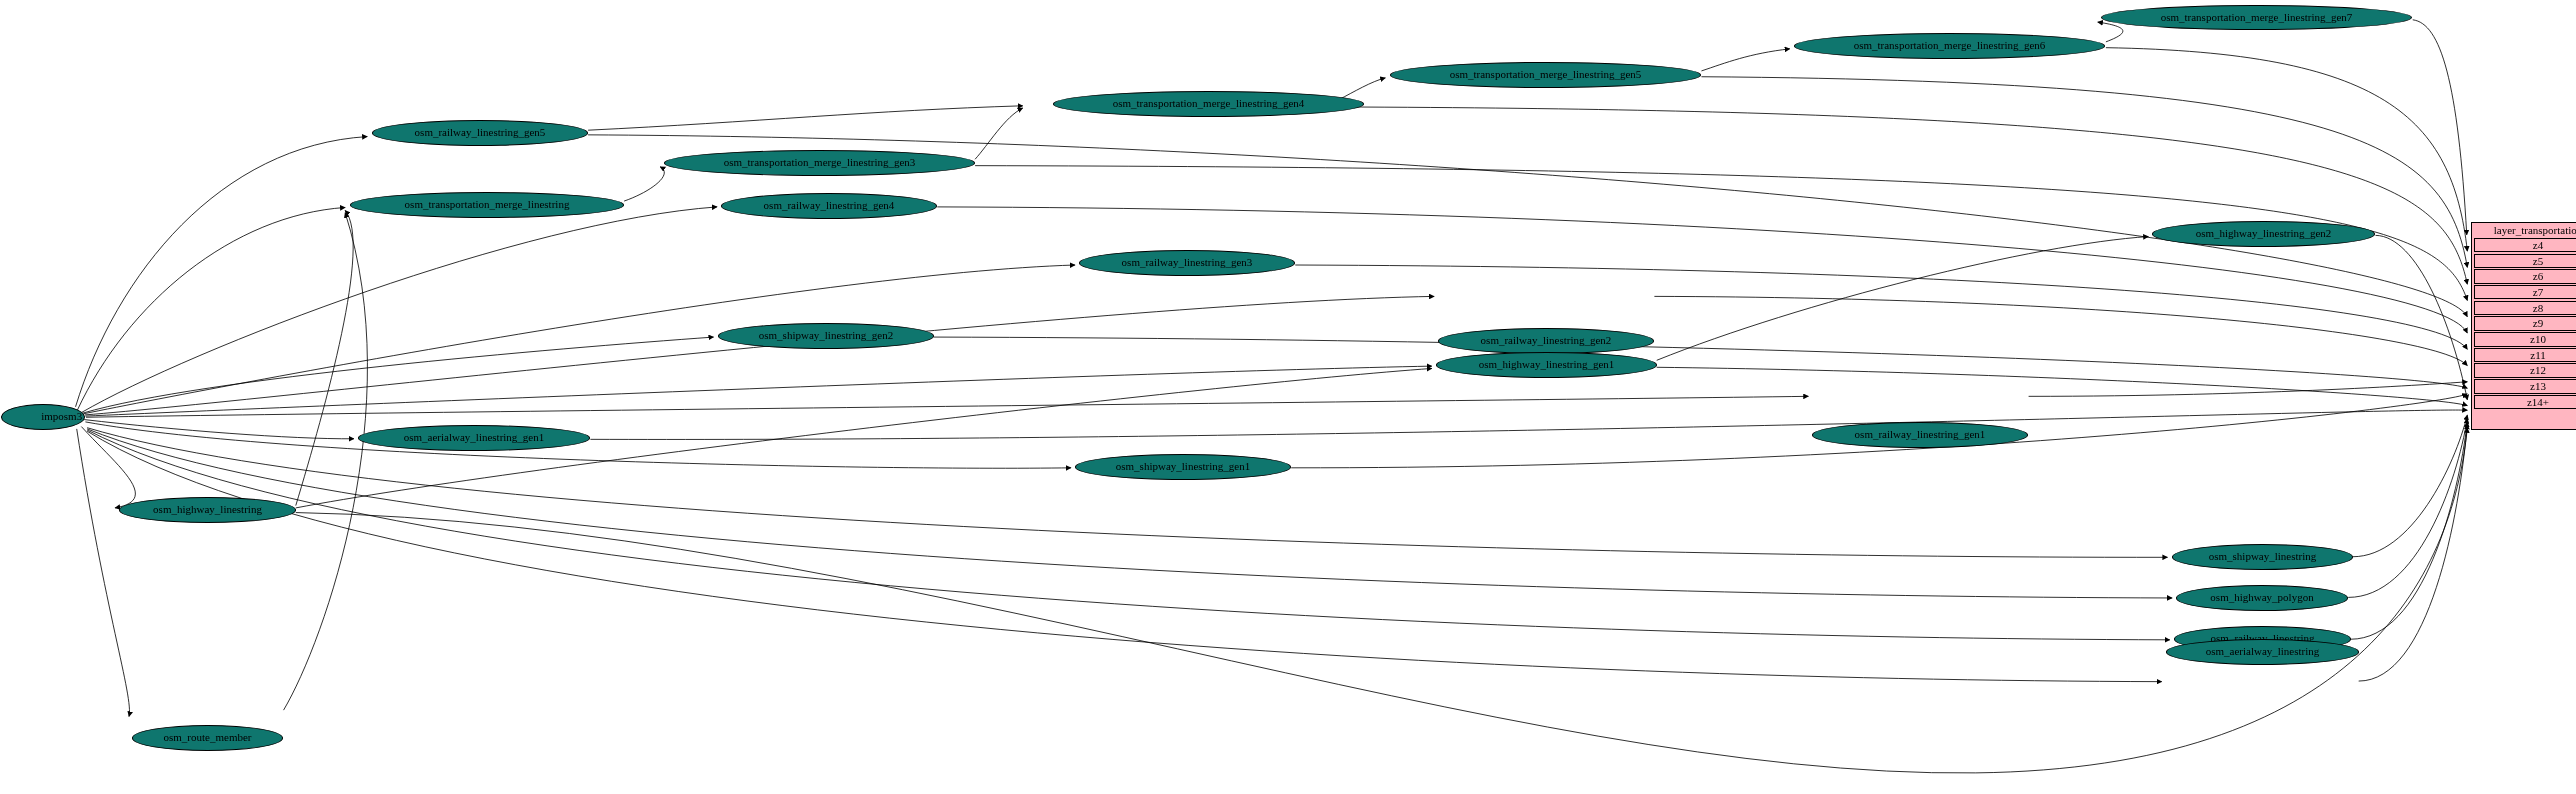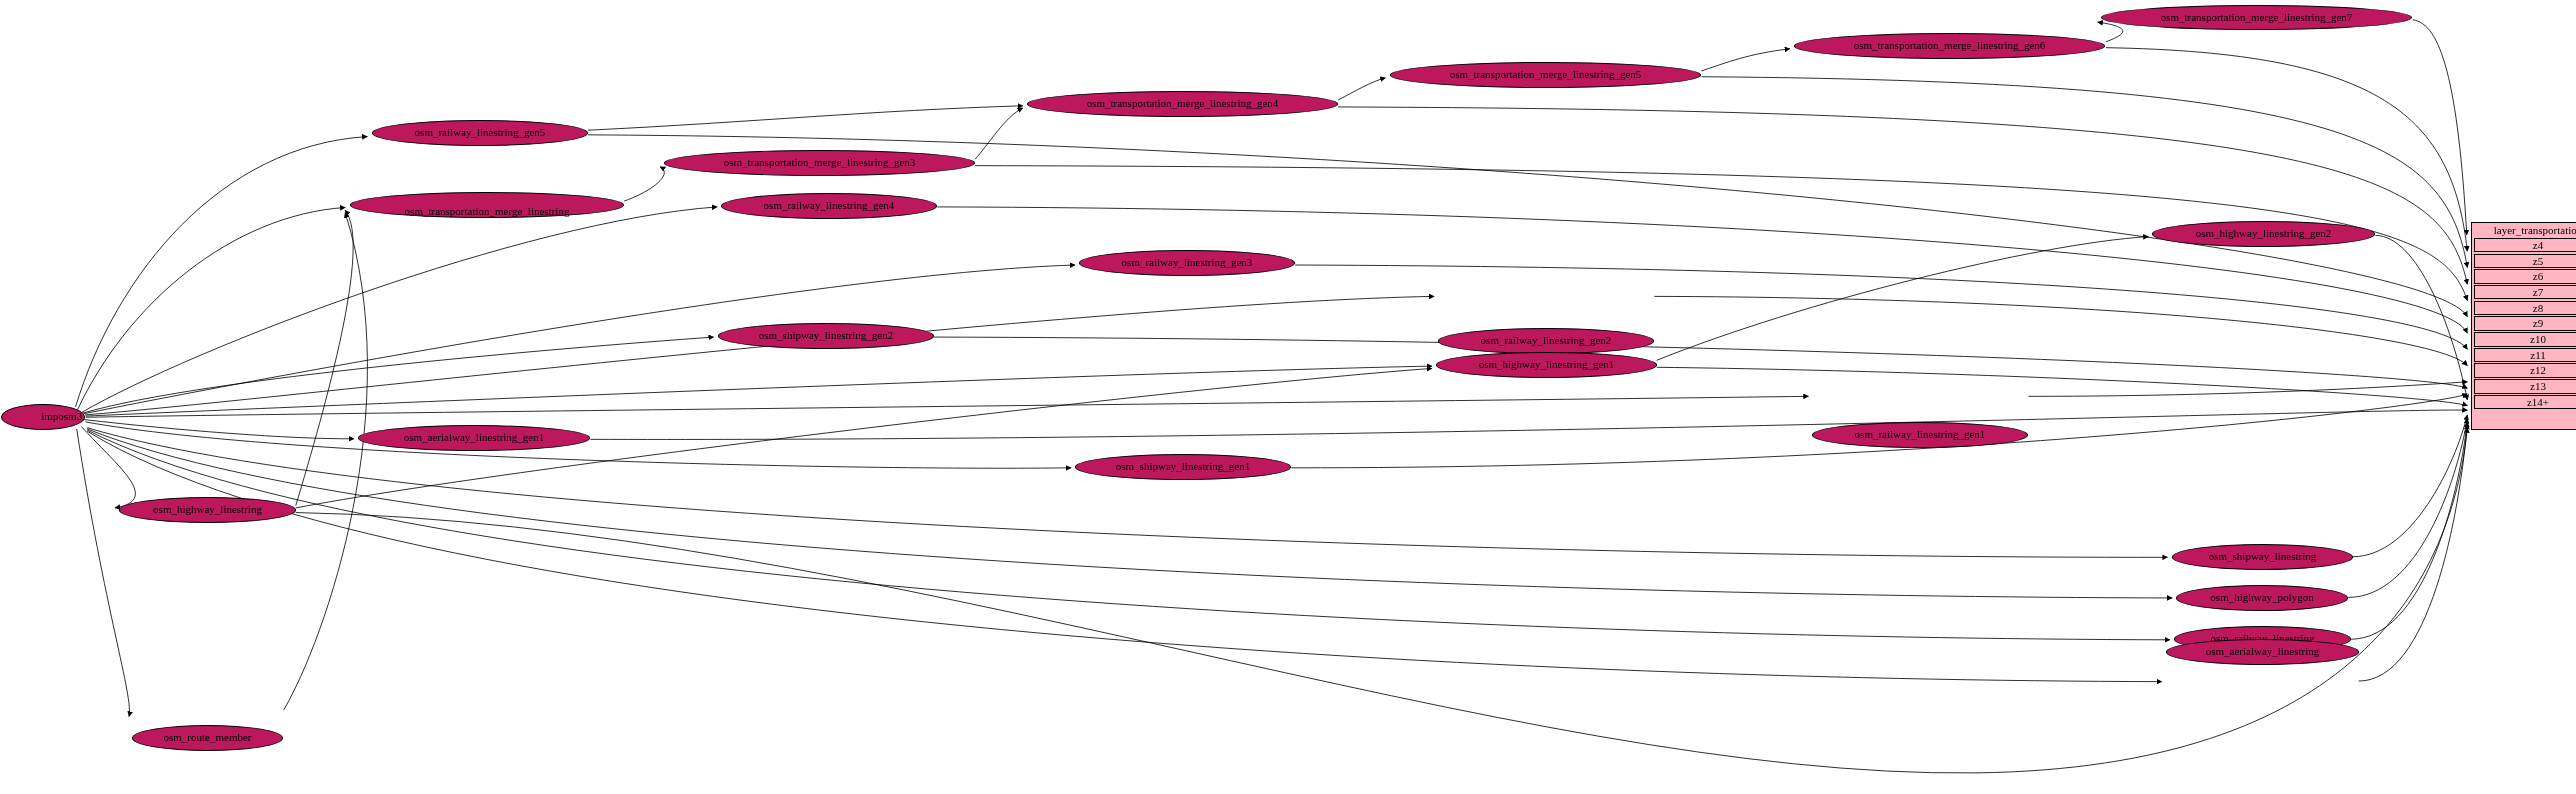--- a/index.html
+++ b/index.html
@@ -25,21 +25,21 @@
     height: 795px;
   }
   .node {
     position: absolute;
     box-sizing: border-box;
     display: flex;
     align-items: center;
     justify-content: center;
     border: 0.6px solid #000000;
     border-radius: 50%;
-    background: #be185d;
+    background: #0f766e;
     color: #000000;
     font-family: "Liberation Serif", serif;
     font-size: 11px;
     white-space: nowrap;
     line-height: 1;
   }
   .cluster {
     position: absolute;
     box-sizing: border-box;
     border: 0.6px solid #000000;
@@ -143,33 +143,33 @@
   </div>
 
   <div class="node" style="left:1794px; top:33px; width:311px; height:25.6px;">
     <span>osm_transportation_merge_linestring_gen6</span>
   </div>
 
   <div class="node" style="left:1390px; top:62px; width:311px; height:25.6px;">
     <span>osm_transportation_merge_linestring_gen5</span>
   </div>
 
-  <div class="node" style="left:1027px; top:91px; width:311px; height:25.6px;">
+  <div class="node" style="left:1053px; top:91px; width:311px; height:25.6px;">
     <span>osm_transportation_merge_linestring_gen4</span>
   </div>
 
   <div class="node" style="left:372px; top:120px; width:216px; height:25.6px;">
     <span>osm_railway_linestring_gen5</span>
   </div>
 
   <div class="node" style="left:664px; top:150px; width:311px; height:25.6px;">
     <span>osm_transportation_merge_linestring_gen3</span>
   </div>
 
-  <div class="node" style="left:350px; top:192px; width:274px; height:25.6px;align-items:flex-end;">
+  <div class="node" style="left:350px; top:192px; width:274px; height:25.6px;">
     <span>osm_transportation_merge_linestring</span>
   </div>
 
   <div class="node" style="left:721px; top:193px; width:216px; height:25.6px;">
     <span>osm_railway_linestring_gen4</span>
   </div>
 
   <div class="node" style="left:2152px; top:221px; width:223px; height:25.6px;">
     <span>osm_highway_linestring_gen2</span>
   </div>

